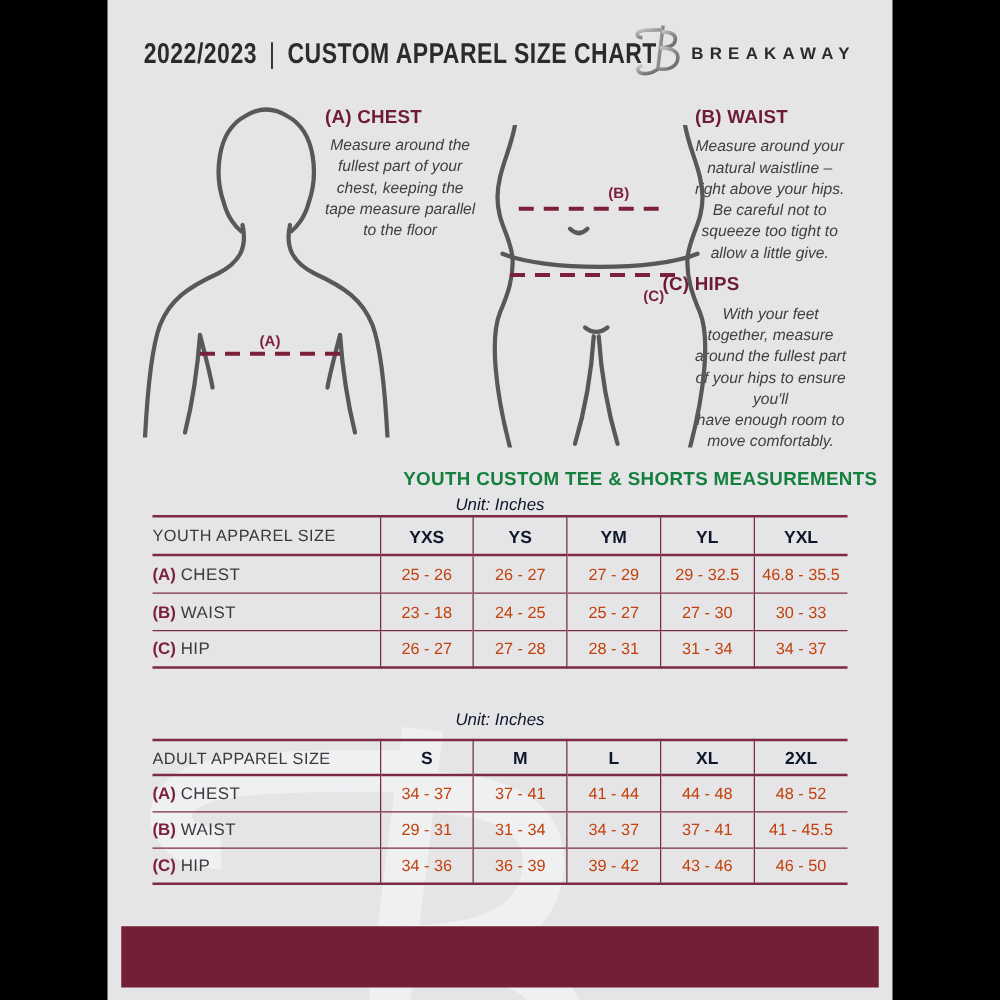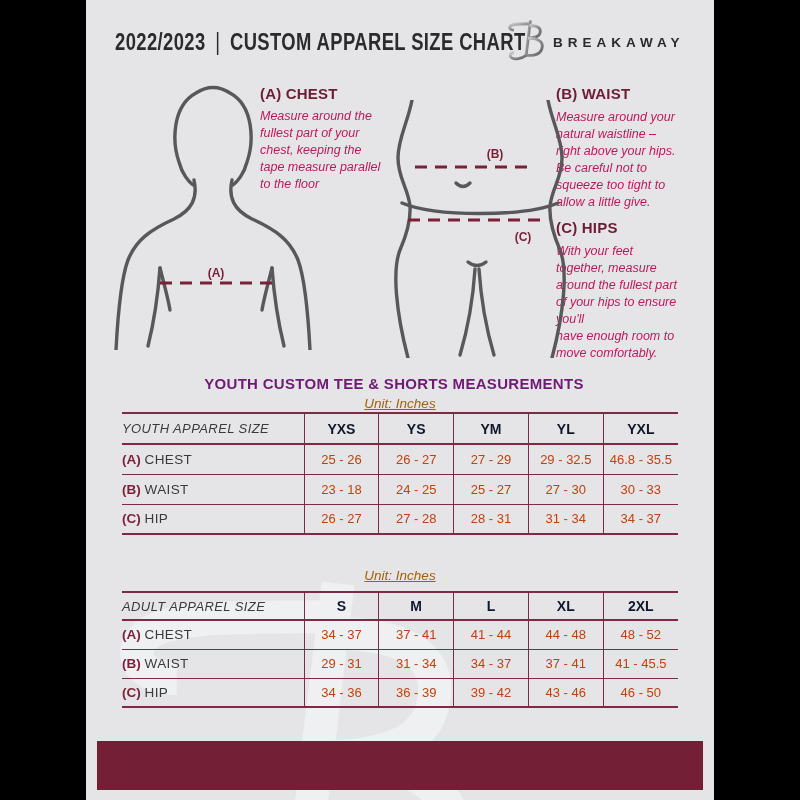--- a/index.html
+++ b/index.html
@@ -27,64 +27,64 @@
   .brand {
     position:absolute; left:467px; top:35px;
     font-weight:bold; font-size:13.5px; letter-spacing:5px; color:#2b2b2d;
     white-space:nowrap;
     text-align:right;
   }
 
   
   .g-head { position:absolute; font-weight:bold; font-size:15px; color:#6e1c33; letter-spacing:0.2px; }
   .g-body { position:absolute; font-style:italic; font-size:12.5px; line-height:17px;
-            color:#be185d; white-space:pre-line; }
+            color:#404040; white-space:pre-line;text-align:center; }
   #chest-head { left:174px; top:85px; }
   #chest-body { left:174px; top:108px; }
   #waist-head { left:470px; top:85px; }
   #waist-body { left:470px; top:109px; }
-  #hips-head  { left:470px; top:219px; }
+  #hips-head  { left:444px; top:219px; }
   #hips-body  { left:470px; top:243px; }
 
   
   #fig-torso { position:absolute; left:24px; top:82px; }
   #fig-hips  { position:absolute; left:304px; top:100px; }
   .fig path, .fig line.body { fill:none; stroke:#58585a; stroke-width:3.4; stroke-linecap:round; }
   .dash { stroke:#7c1f38; stroke-width:3.2; stroke-dasharray:12 8; fill:none; }
   .fig-label { font-family:"Liberation Sans", sans-serif; font-size:12px; font-weight:bold; fill:#7c1f38; }
 
   
   .sec-title {
-    position:absolute; left:0; width:616px; text-align:center;
-    font-weight:bold; font-size:15px; color:#701a75; letter-spacing:0.3px;
+    position:absolute; left:0; width:616px; text-align:right;
+    font-weight:bold; font-size:15px; color:#15803d; letter-spacing:0.3px;
   }
   .unit {
     position:absolute; left:0; width:628px; text-align:center;
-    font-style:italic; font-size:13.5px; color:#a16207;text-decoration:underline;
+    font-style:italic; font-size:13.5px; color:#0f172a;
   }
   #youth-title { top:375px; }  #youth-unit { top:396px; }
   #adult-title { top:547px; }  #adult-unit { top:568px; }
 
   
   .size-table {
     position:absolute; left:36px; width:556px;
     border-collapse:collapse; table-layout:fixed;
     border-top:2px solid #7d2a44; border-bottom:2px solid #7d2a44;
   }
   #youth-table { top:412px; }
   #adult-table { top:591px; }
   .size-table th, .size-table td { border-left:1.5px solid #7d2a44; padding:0; }
   .size-table th:first-child, .size-table td:first-child { border-left:none; }
   .size-table thead th { border-bottom:2px solid #7d2a44; }
   .size-table tbody tr + tr td { border-top:1.5px solid #7d2a44; }
   #youth-table thead tr { height:31px; } #youth-table tbody tr { height:30px; }
   #adult-table thead tr { height:28px; } #adult-table tbody tr { height:29px; }
   .col-head {
     text-align:left; padding-left:13px; font-weight:normal;
-    font-size:13px; color:#3a3a3c; letter-spacing:0.4px;font-style:italic;
+    font-size:13px; color:#3a3a3c; letter-spacing:0.4px;
   }
   .size-head { text-align:center; font-size:14px; font-weight:bold; color:#0f172a; }
   .row-label { text-align:left; padding-left:13px; font-size:13.5px; }
   .row-label .prefix { color:#7c1f38; font-weight:bold; }
   .row-label .rname  { color:#3a3a3c; letter-spacing:0.4px;margin-top:35px; }
   .val { text-align:center; font-size:13px; color:#c2410c; }
 
   
   .footer-bar { position:absolute; left:11px; top:741px; width:606px; height:49px; background:#731f36; }
 </style>

